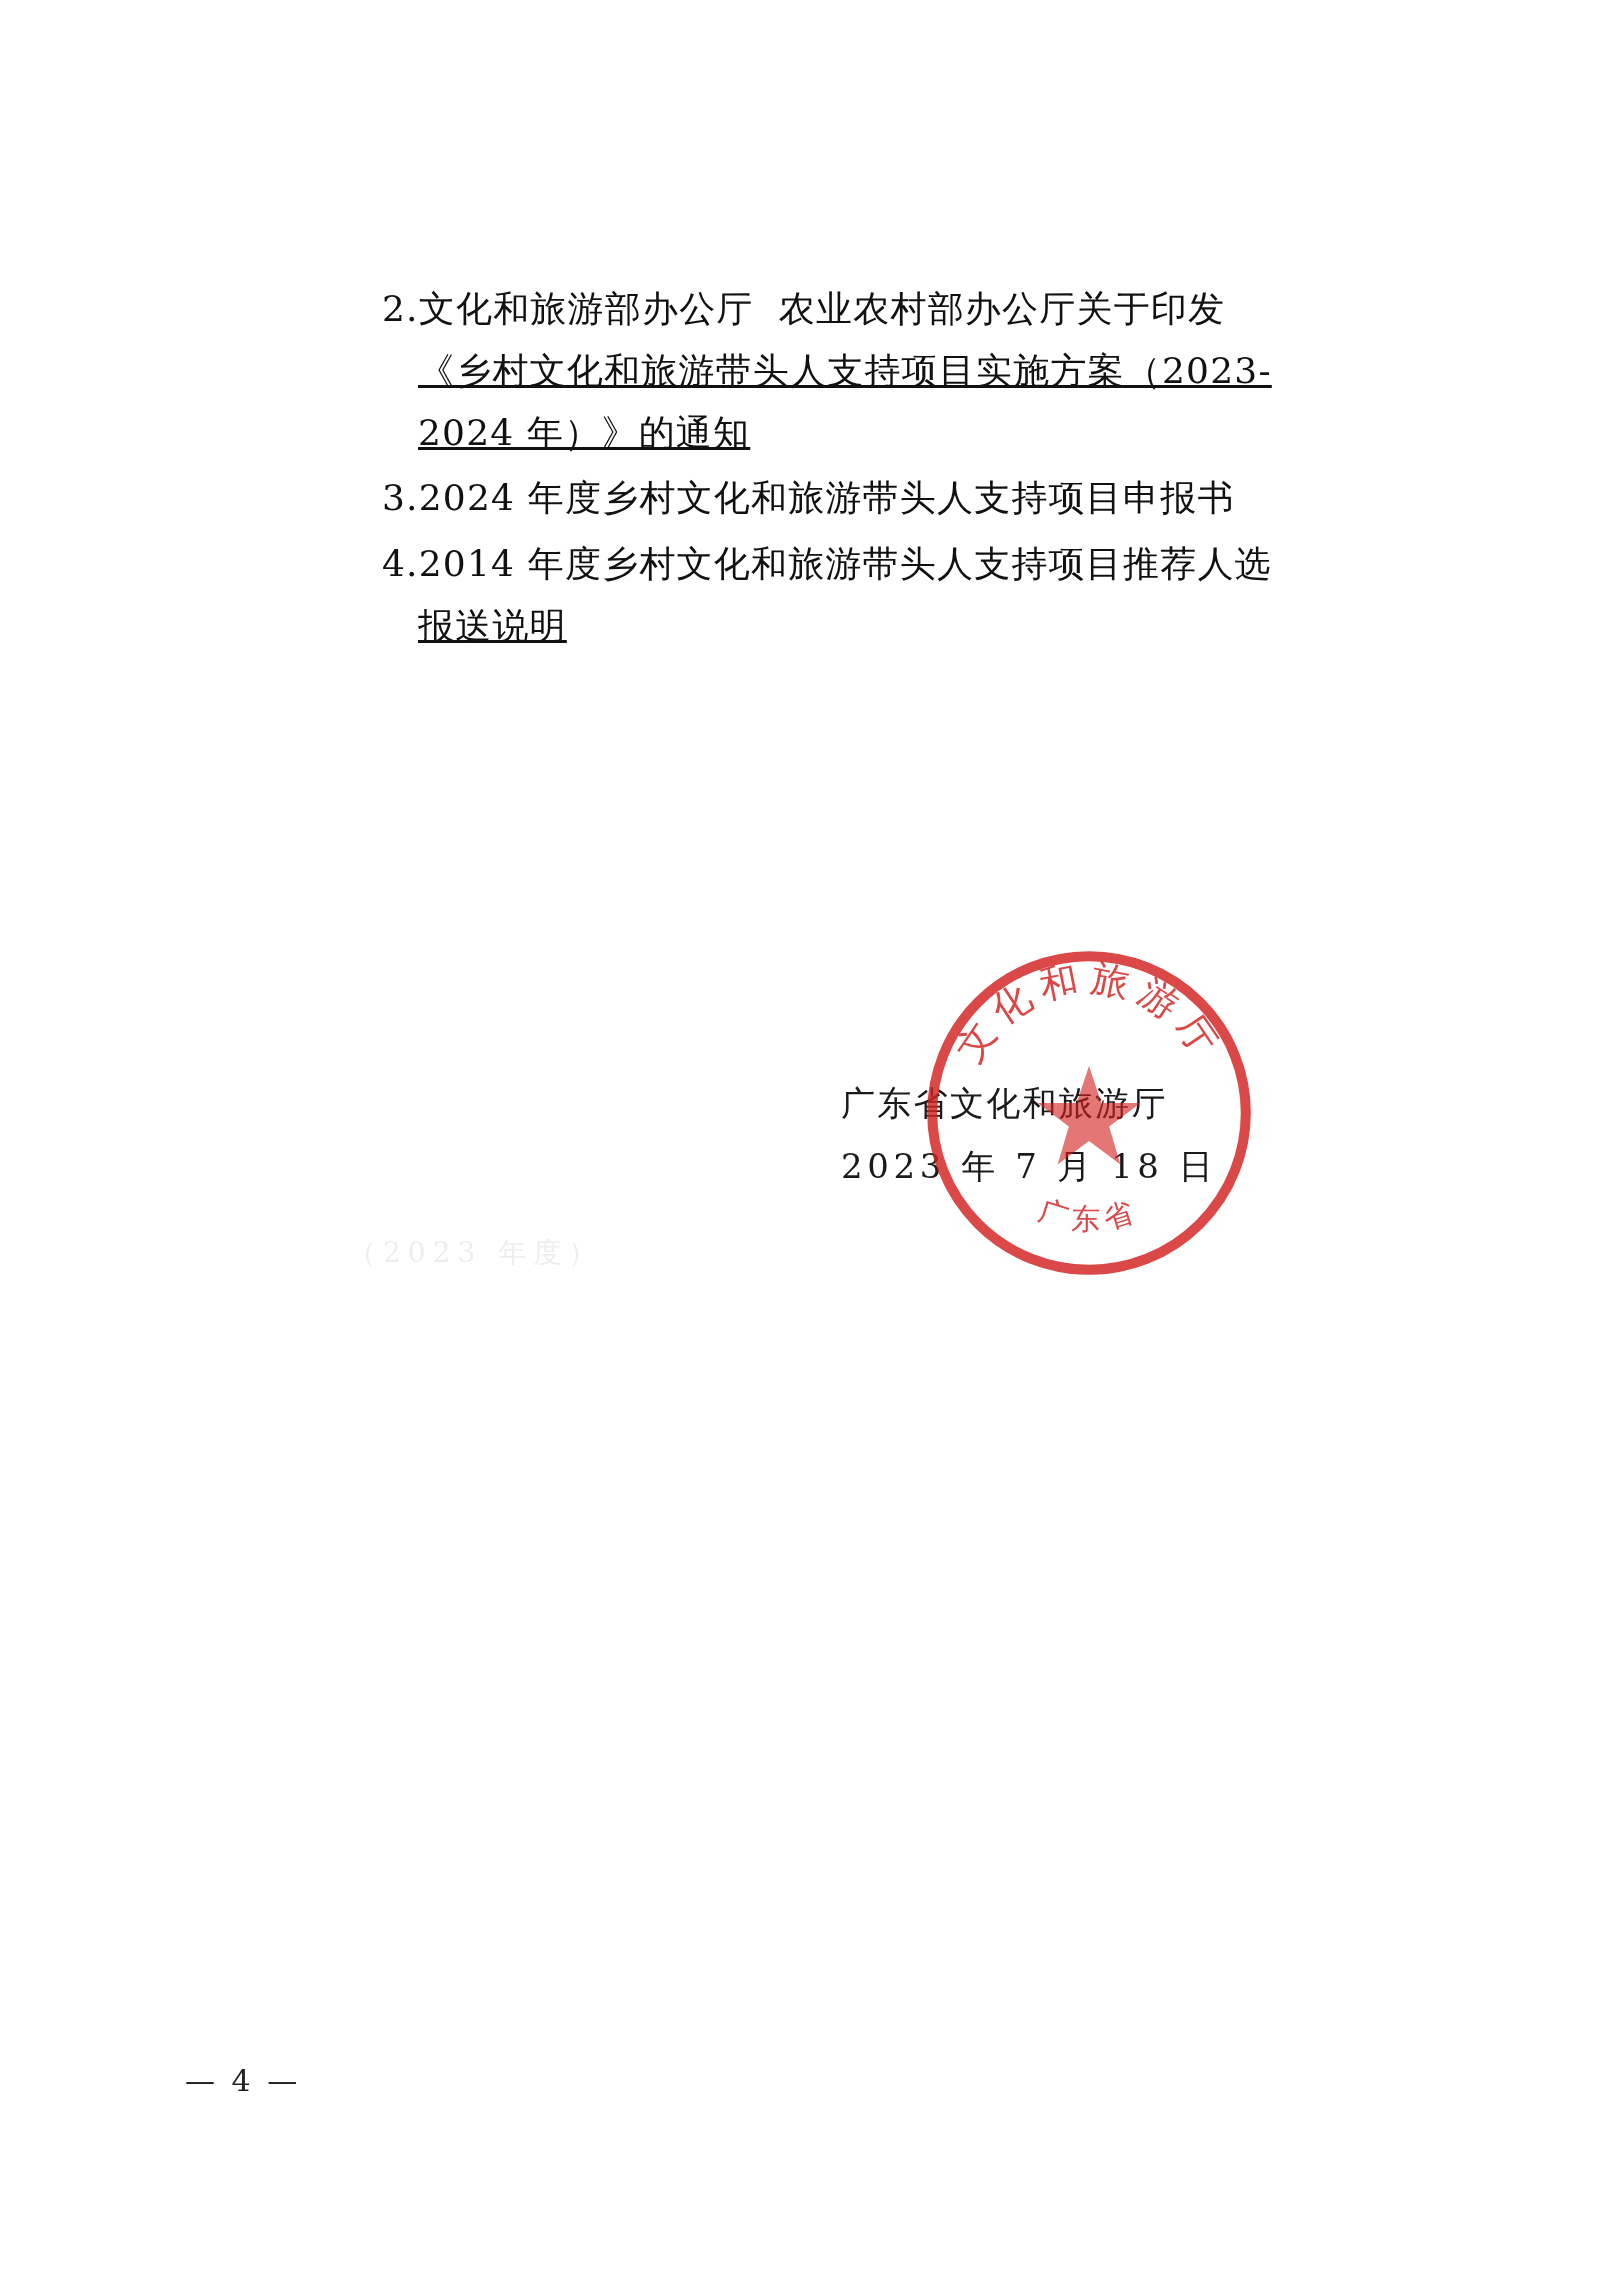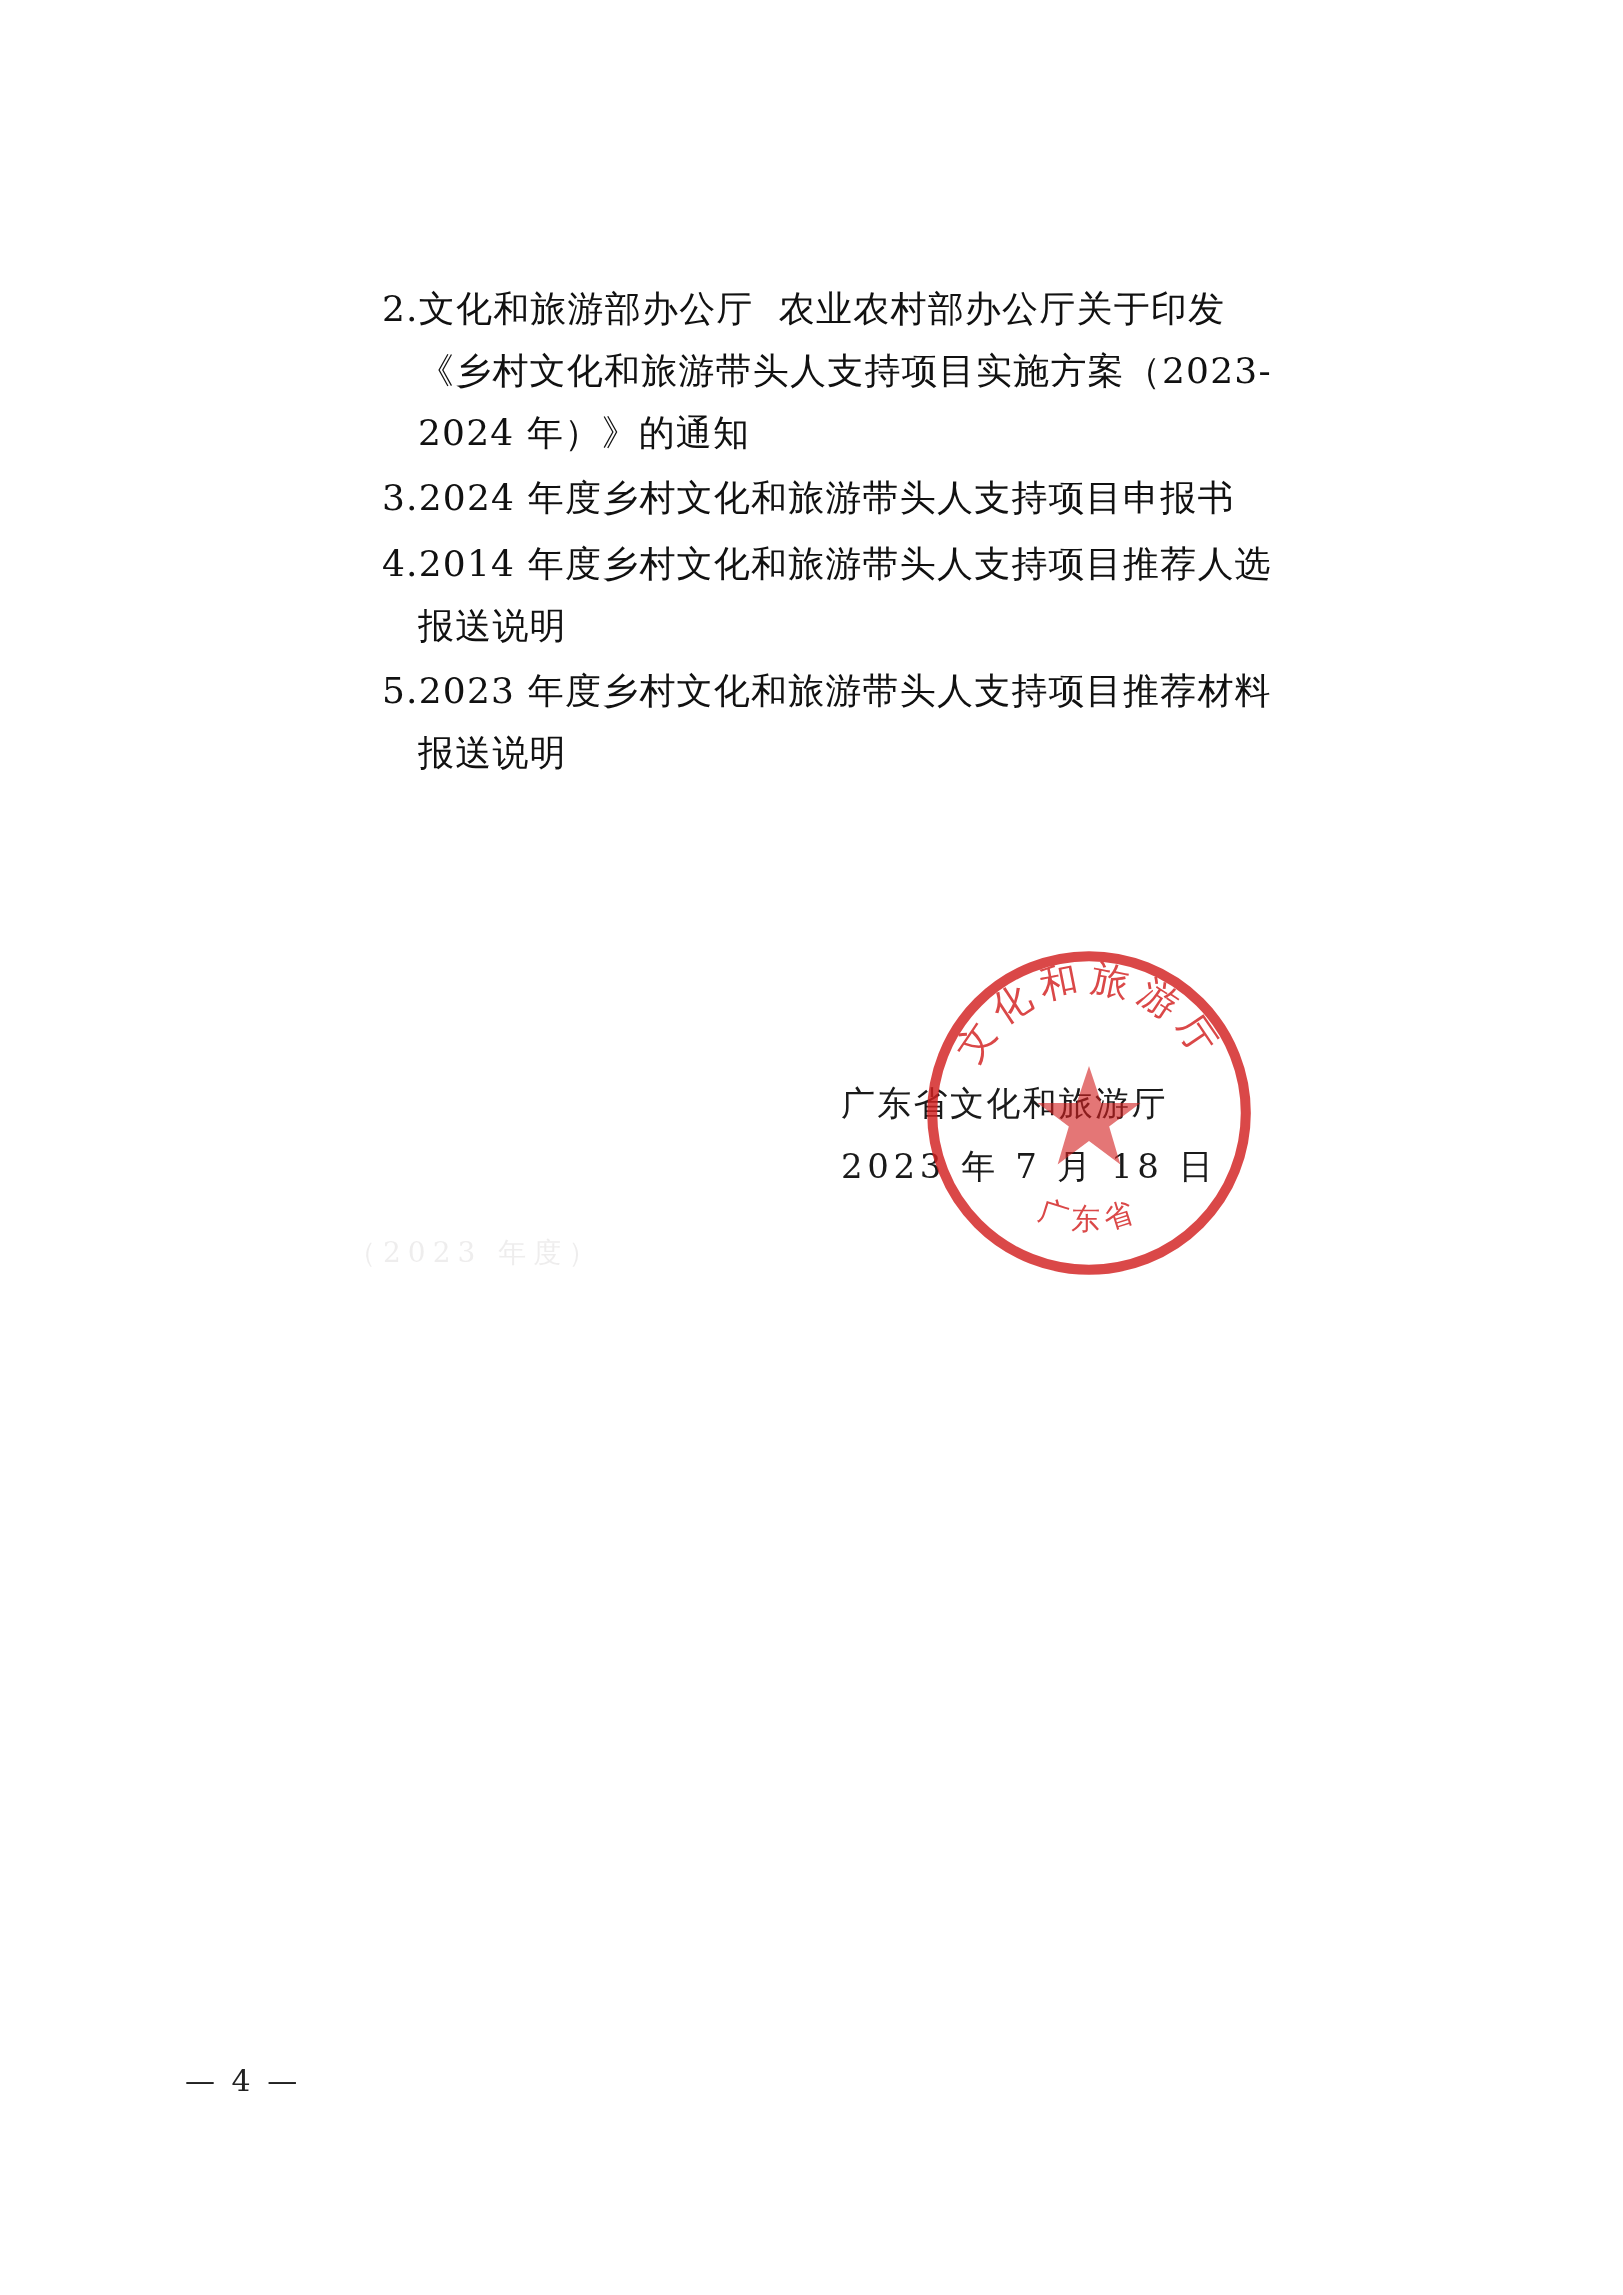--- a/index.html
+++ b/index.html
@@ -32,20 +32,21 @@
     white-space: pre-wrap;
   }
   .item {
     margin-bottom: 3.5px;
   }
   .item .first {
     text-indent: 0;
   }
   .item .cont {
     text-indent: 36px;
+    text-decoration: underline;
   }
   .signature-block {
     position: absolute;
     left: 841px;
     top: 1072px;
     width: 533px;
     text-align: left;
   }
   .sig-line {
     font-size: 34px;
@@ -108,24 +109,20 @@
 
     <div class="item">
       <span class="doc-line">3.</span><span class="doc-line">2024 年度乡村文化和旅游带头人支持项目申报书</span>
     </div>
 
     <div class="item">
       <span class="doc-line">4.</span><span class="doc-line">2014 年度乡村文化和旅游带头人支持项目推荐人选</span>
       <div class="doc-line cont">报送说明</div>
     </div>
 
-    <div class="item">
-      <span class="doc-line">5.</span><span class="doc-line">2023 年度乡村文化和旅游带头人支持项目推荐材料</span>
-      <div class="doc-line cont">报送说明</div>
-    </div>
 
   </div>
 
   <div class="signature-block">
     <div class="sig-line">广东省文化和旅游厅</div>
     <div class="sig-line sig-date">2023 年 7 月 18 日</div>
   </div>
 
   <div class="seal">
     <svg viewBox="0 0 300 300" xmlns="http://www.w3.org/2000/svg">

